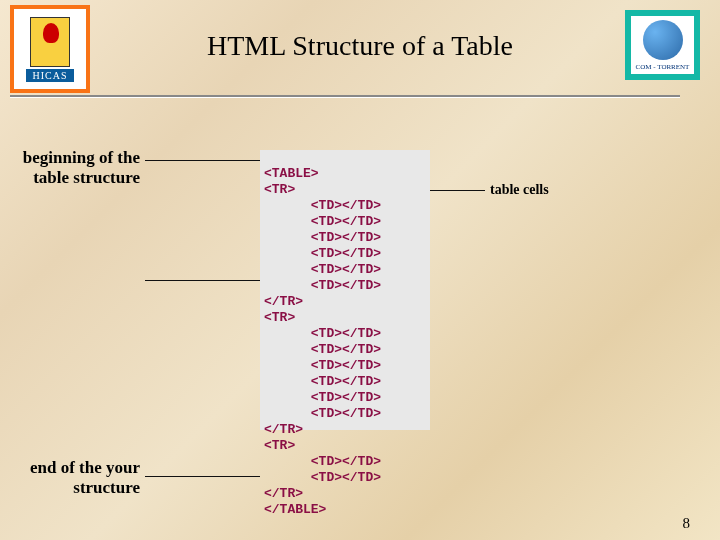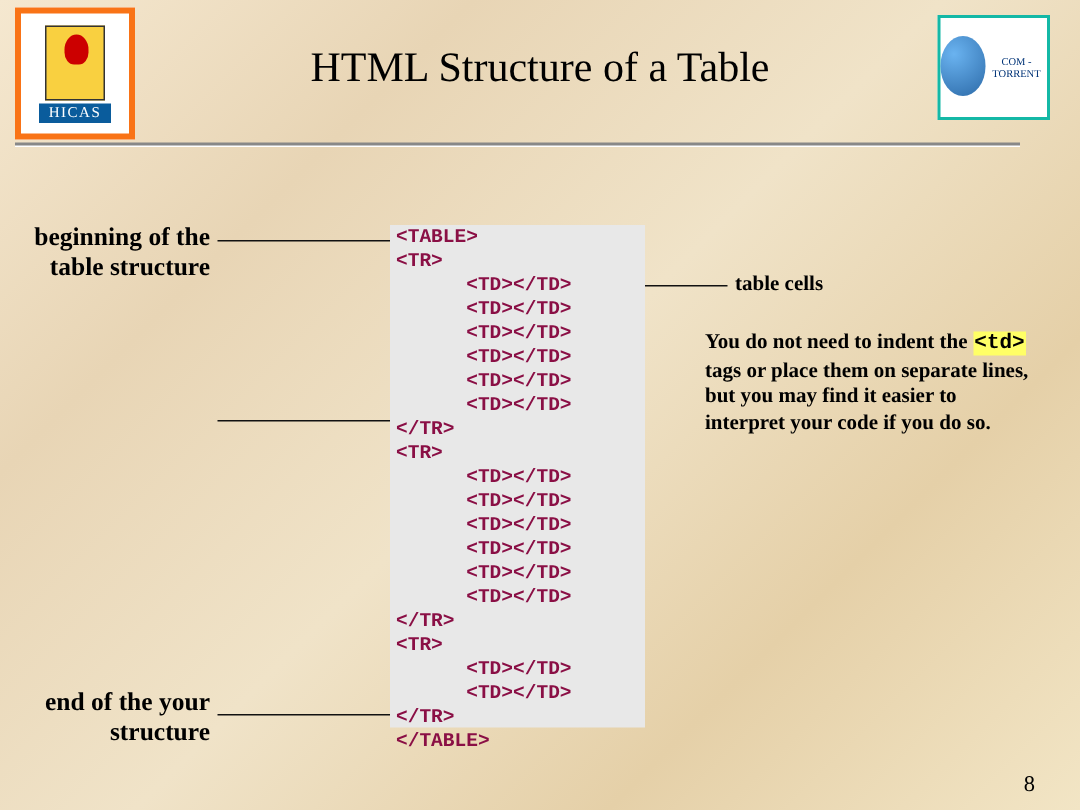--- a/index.html
+++ b/index.html
@@ -38,22 +38,22 @@
     background: #c00; border-radius: 50% 50% 40% 40%;
   }
   .logo-left .hicas {
     background: #0a5c9c; color: #fff; font-size: 10px; padding: 1px 6px; letter-spacing: 1px;
   }
   .logo-right {
     position: absolute;
     top: 10px; right: 20px;
     width: 75px; height: 70px;
     background: #fff;
-    border: 2px solid #14b8a6;
-    display: flex; flex-direction: row; align-items: center; justify-content: center;
+    border: 6px solid #14b8a6;
+    display: flex; flex-direction: column; align-items: center; justify-content: center;
     font-size: 7px; color: #003377; text-align: center;
   }
   .logo-right .globe {
     width: 40px; height: 40px; border-radius: 50%;
     background: radial-gradient(circle at 30% 30%, #6ab3f0, #2c6aa8);
     margin-bottom: 3px;
   }
   .title {
     position: absolute;
     top: 30px; left: 0; right: 0;
@@ -98,27 +98,27 @@
     position: absolute;
     top: 35px; left: 390px;
     width: 10px; height: 70px;
     border-right: 1px solid #111;
     border-top: 1px solid #111;
     border-bottom: 1px solid #111;
   }
   .codebox {
     position: absolute;
     top: 20px; left: 260px;
-    width: 170px; height: 335px;
+    width: 170px; height: 280px;
     background: #e8e8e8;
     font-family: "Courier New", monospace;
     font-size: 13px;
     line-height: 16px;
     font-weight: bold;
-    padding: 0 4px;
+    padding: 16px 4px;
     white-space: pre;
   }
   .codebox .tag { color: #8a0f45; }
   .explain {
     position: absolute;
     left: 470px;
     width: 220px;
     font-size: 14px;
     font-weight: bold;
     line-height: 1.25;
@@ -182,19 +182,16 @@
       <span class="tag">&lt;TD&gt;&lt;/TD&gt;</span>
       <span class="tag">&lt;TD&gt;&lt;/TD&gt;</span>
       <span class="tag">&lt;TD&gt;&lt;/TD&gt;</span>
 <span class="tag">&lt;/TR&gt;</span>
 <span class="tag">&lt;TR&gt;</span>
       <span class="tag">&lt;TD&gt;&lt;/TD&gt;</span>
       <span class="tag">&lt;TD&gt;&lt;/TD&gt;</span>
 <span class="tag">&lt;/TR&gt;</span>
 <span class="tag">&lt;/TABLE&gt;</span></div>
 
-  <div class="explain explain1">
-    <span>You do not need to indent the </span><span class="code-inline">&lt;td&gt;</span><span> tags or place them on separate lines, but you may find it easier to interpret your code if you do so.</span>
-  </div>
 
 
   <div class="pagenum">8</div>
 </div>
 
 </body></html>

